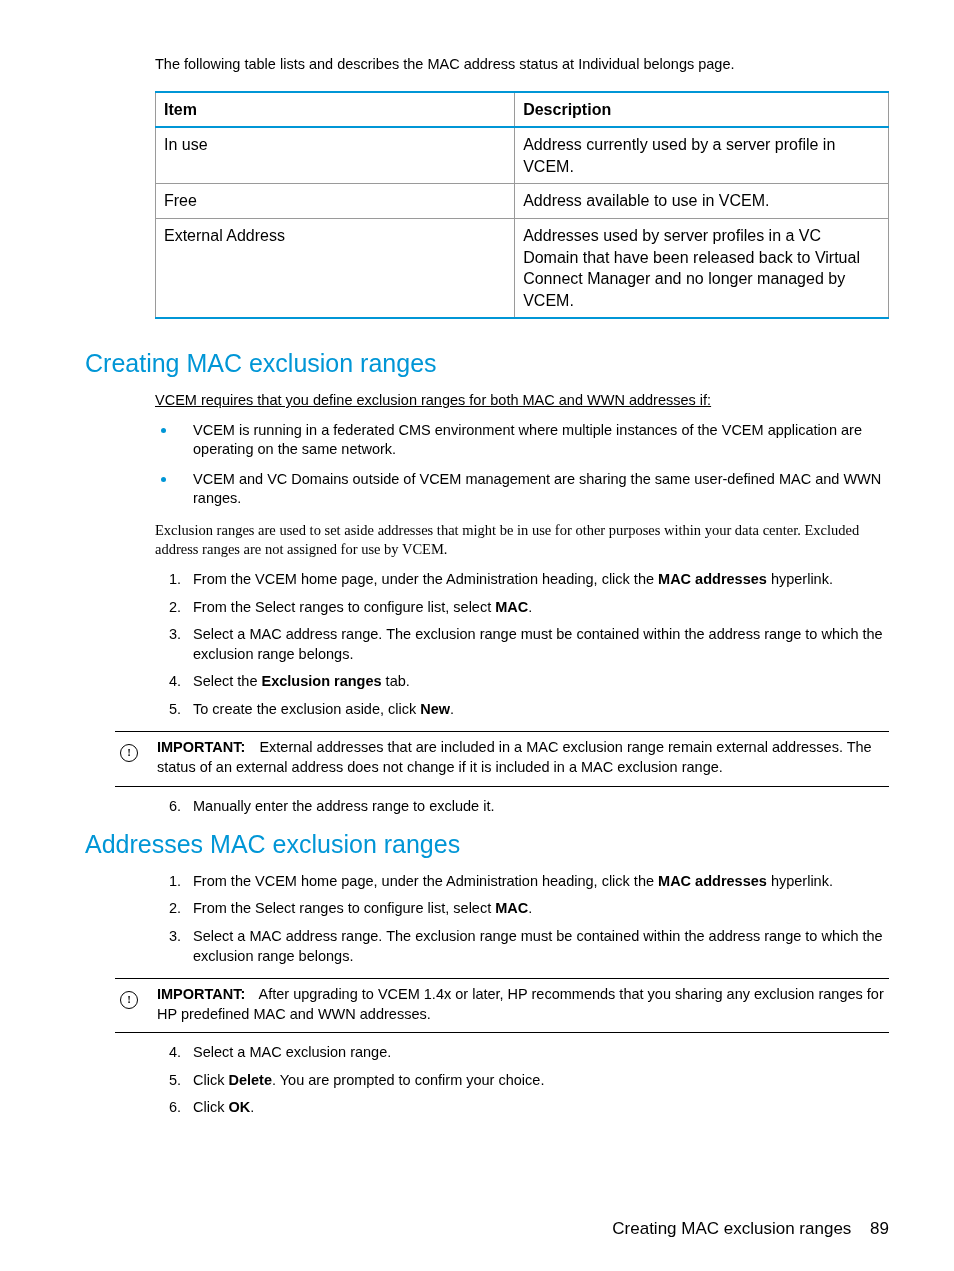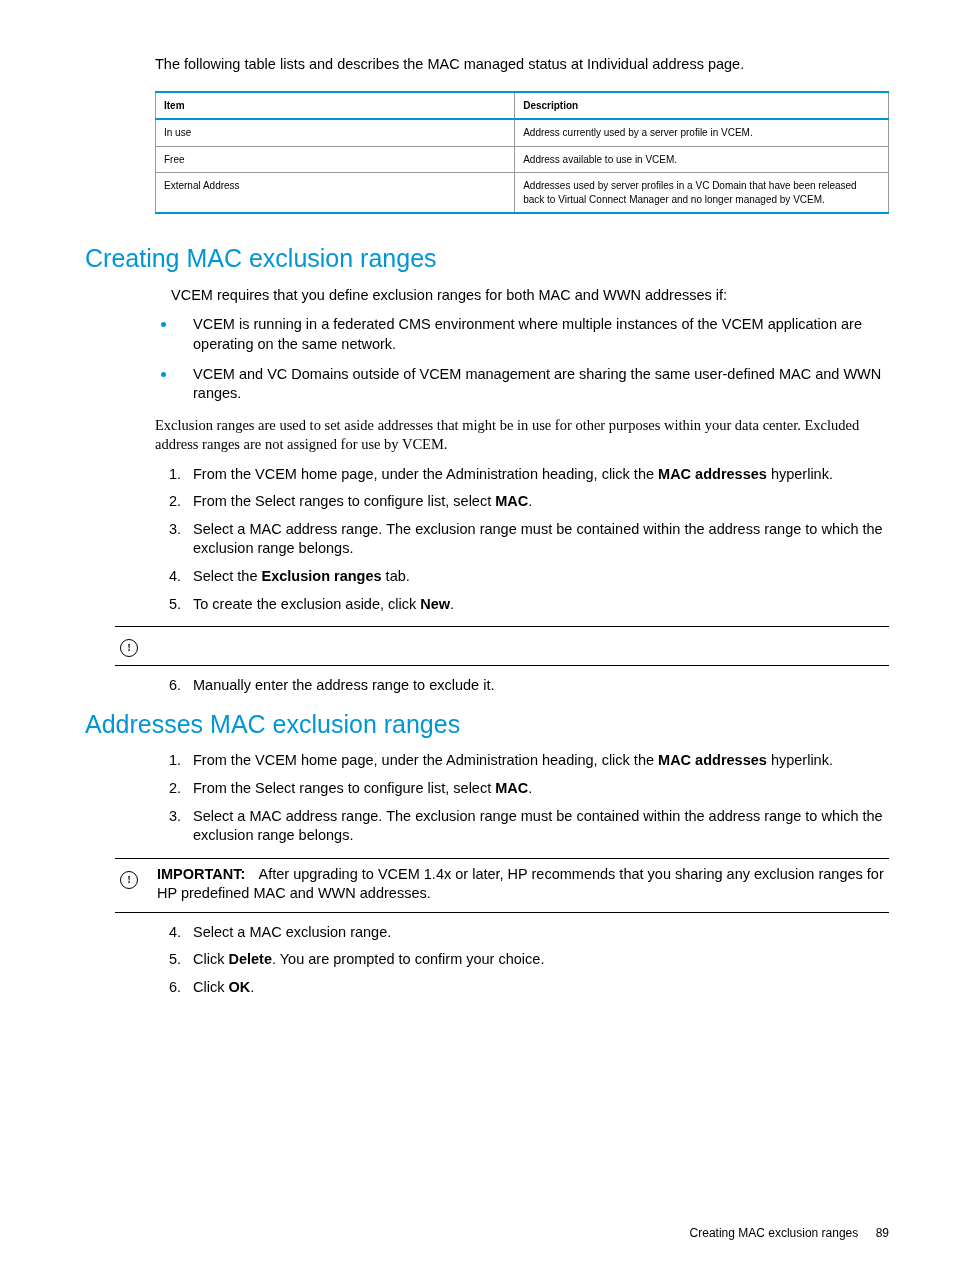--- a/index.html
+++ b/index.html
@@ -20,21 +20,21 @@
     position: relative;
   }
   .body-col { margin-left: 70px; }
   .intro { margin: 0 0 16px 0; }
 
   table.data {
     width: 100%;
     border-collapse: collapse;
     border-top: 2.5px solid #0096d6;
     border-bottom: 2.5px solid #0096d6;
-    font-size: 10px;
+    font-size: 16px;
     margin-bottom: 28px;
   }
   table.data th, table.data td {
     border-right: 1px solid #9a9a9a;
     border-bottom: 1px solid #9a9a9a;
     padding: 6px 8px;
     text-align: left;
     vertical-align: top;
   }
   table.data th:first-child, table.data td:first-child { border-left: 1px solid #9a9a9a; }
@@ -80,31 +80,31 @@
   }
   .note-block .note-text { flex: 1; }
   .note-label { font-weight: bold; margin-right: 10px; }
 
   .bold { font-weight: bold; }
 
   .footer {
     position: absolute;
     bottom: 30px;
     right: 65px;
-    font-size: 12px;
+    font-size: 17px;
   }
   .footer .pagenum { margin-left: 14px; }
 </style>
 </head>
 <body>
 
 <div class="page">
 
   <div class="body-col">
-    <p class="intro">The following table lists and describes the MAC managed status at Individual address page.</p>
+    <p class="intro">The following table lists and describes the MAC address status at Individual belongs page.</p>
 
     <table class="data">
       <colgroup>
           <col class="c1">
           <col class="c2">
         </colgroup>
       <thead>
         <tr>
           <th>Item</th>
           <th>Description</th>
@@ -120,21 +120,21 @@
           <td>Address available to use in VCEM.</td>
         </tr>
         <tr>
           <td>External Address</td>
           <td>Addresses used by server profiles in a VC Domain that have been released back to Virtual Connect Manager and no longer managed by VCEM.</td>
         </tr>
       </tbody>
     </table>
 
     <h2 class="section">Creating MAC exclusion ranges</h2>
-    <p style="margin:0 0 4px 16px;">VCEM requires that you define exclusion ranges for both MAC and WWN addresses if:</p>
+    <p style="margin:0 0 4px 0;text-decoration:underline;">VCEM requires that you define exclusion ranges for both MAC and WWN addresses if:</p>
     <ul class="bullets">
       <li>VCEM is running in a federated CMS environment where multiple instances of the VCEM application are operating on the same network.</li>
       <li>VCEM and VC Domains outside of VCEM management are sharing the same user-defined MAC and WWN ranges.</li>
     </ul>
     <p style="margin:0 0 8px 0;font-family:Liberation Serif, serif;">Exclusion ranges are used to set aside addresses that might be in use for other purposes within your data center. Excluded address ranges are not assigned for use by VCEM.</p>
 
     <ol class="steps">
       <li><span class="num">1.</span>
         <span>From the VCEM home page, under the Administration heading, click the </span><span class="bold">MAC addresses</span><span> hyperlink.</span>
       </li>
@@ -147,20 +147,24 @@
       <li><span class="num">4.</span>
         <span>Select the </span><span class="bold">Exclusion ranges</span><span> tab.</span>
       </li>
       <li><span class="num">5.</span>
         <span>To create the exclusion aside, click </span><span class="bold">New</span><span>.</span>
       </li>
     </ol>
 
     <div class="note-block">
       <div class="note-icon"><span class="circ">!</span></div>
+      <div class="note-text">
+        <span class="note-label">IMPORTANT:</span>
+        <span>External addresses that are included in a MAC exclusion range remain external addresses. The status of an external address does not change if it is included in a MAC exclusion range.</span>
+      </div>
     </div>
 
     <ol class="steps">
       <li><span class="num">6.</span>
         <span>Manually enter the address range to exclude it.</span>
       </li>
     </ol>
 
     <h2 class="section">Addresses MAC exclusion ranges</h2>
 

